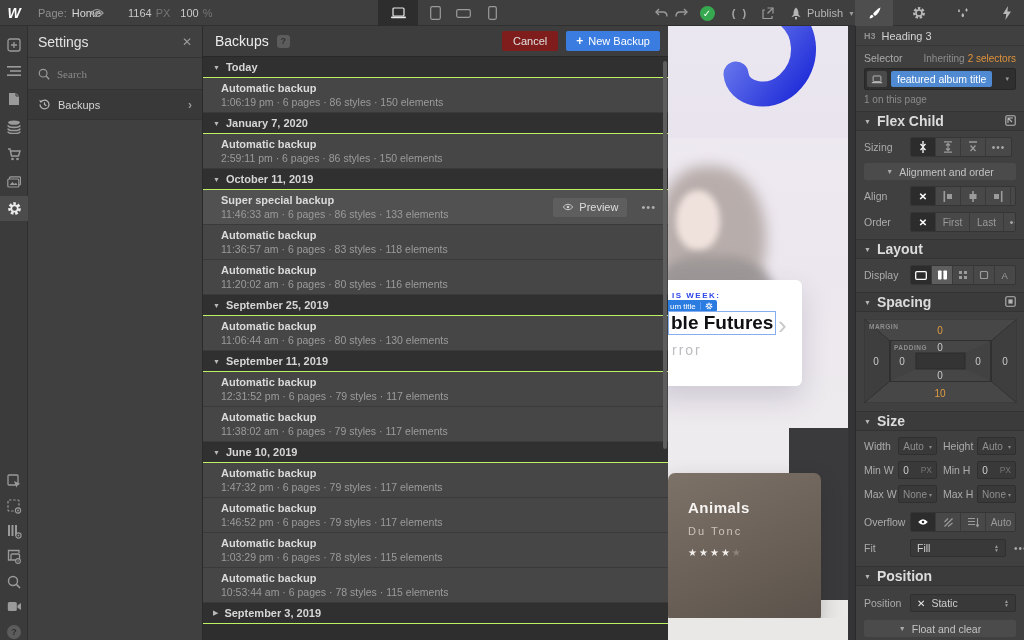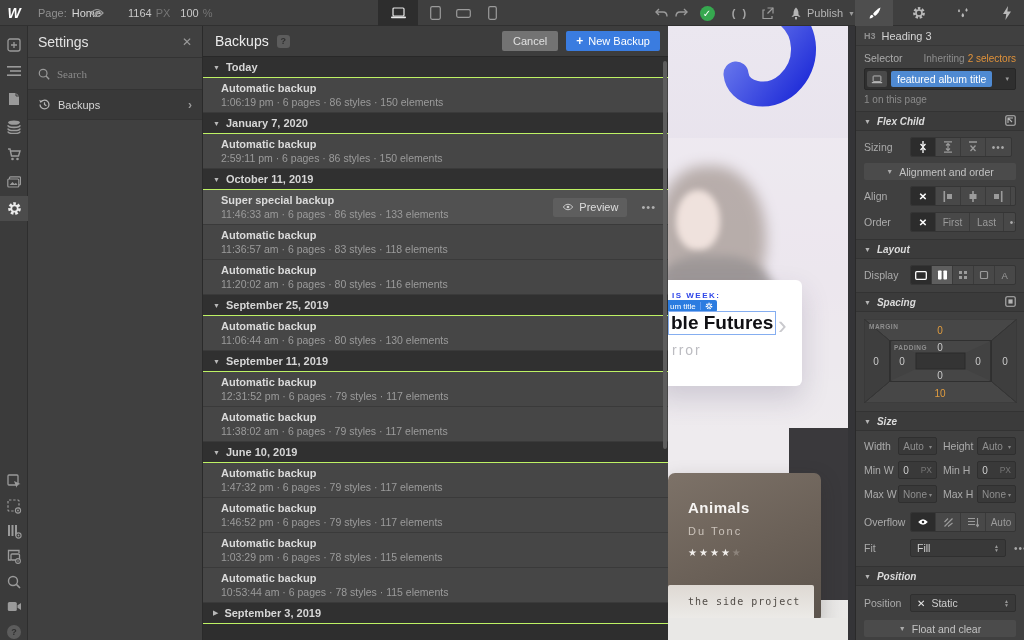--- a/index.html
+++ b/index.html
@@ -54,21 +54,21 @@
 
   
   .backups-panel { position:absolute; left:203px; top:26px; width:465px; height:614px; background:#2e2e2e;
                    z-index:30; display:flex; flex-direction:column; }
   .bk-header { height:31px; background:#3d3d3d; display:flex; align-items:center; padding:0 8px 0 12px;
                gap:8px; border-bottom:1px solid #282828; }
   .bk-title { font-size:14px; color:#ececec; }
   .q-circle { width:13px; height:13px; border-radius:3px; background:#5c5c5c; color:#2f2f2f; font-size:9px;
               font-weight:bold; display:flex; align-items:center; justify-content:center; }
   .bk-header .spacer { flex:1; }
-  .btn-cancel { background:#737373; color:#e0e0e0; font-size:11px; border-radius:2px; height:20px;
+  .btn-cancel { background:#7f1d1d; color:#e0e0e0; font-size:11px; border-radius:2px; height:20px;
                 display:flex; align-items:center; padding:0 11px; }
   .btn-new { background:#3a7ce0; color:#fff; font-size:11px; border-radius:2px; height:20px;
              display:flex; align-items:center; gap:5px; padding:0 10px; }
   .btn-new .plus { font-size:12px; font-weight:bold; }
   .bk-list { position:relative; flex:1; overflow:hidden; }
   .bk-group { height:21px; background:#303030; display:flex; align-items:center; gap:6px; padding:0 10px;
               border-bottom:1px solid #bef264; }
   .bk-group .tri { font-size:7px; color:#b8b8b8; }
   .bk-group .gdate { font-size:11px; font-weight:bold; color:#d6d6d6; }
   .bk-row { height:35px; background:#464646; border-bottom:1px solid #3a3a3a; display:flex; align-items:center;
@@ -135,21 +135,21 @@
   .sel-chip { width:20px; height:16px; background:#4a4a4a; border-radius:2px; display:flex; align-items:center;
               justify-content:center; color:#b5b5b5; }
   .sel-pill { background:#4f8ad2; color:#fff; font-size:10.5px; height:16px; display:flex; align-items:center;
               padding:0 6px; border-radius:2px; }
   .sel-input .caret { margin-left:auto; margin-right:4px; }
   .onpage { padding:4px 8px 6px; color:#8b8b8b; font-size:10px; }
 
   .sec-h { height:20px; background:#3b3b3b; border-top:1px solid #333; border-bottom:1px solid #333;
            display:flex; align-items:center; gap:6px; padding:0 8px; }
   .sec-h .tri { font-size:7px; color:#b5b5b5; }
-  .sec-h .t { font-size:10px; font-weight:bold; color:#dcdcdc; flex:1;font-style:italic; }
+  .sec-h .t { font-size:14px; font-weight:bold; color:#dcdcdc; flex:1; }
   .sec-h .hic { color:#b5b5b5; }
 
   .prow { display:flex; align-items:center; margin:6px 8px 0; gap:4px; }
   .plabel { font-size:10.5px; color:#ababab; width:42px; flex-shrink:0; }
   .seg { display:flex; background:#484848; border:1px solid #353535; border-radius:2px; overflow:hidden; }
   .sbtn { min-width:25px; height:18px; display:flex; align-items:center; justify-content:center;
           color:#9b9b9b; font-size:10px; border-right:1px solid #3a3a3a; padding:0 4px; }
   .sbtn:last-child { border-right:none; }
   .sbtn.active { background:#2c2c2c; color:#fff; }
   .sbtn.sel { background:#5e5e5e; color:#fff; }
@@ -555,23 +555,20 @@
         </span>
       </div>
       <div class="hc-head">ble Futures</div>
       <div class="hc-sub">rror</div>
       <div class="hc-chev">›</div>
     </div>
     <div class="album-card">
       <div class="ac-title">Animals</div>
       <div class="ac-artist">Du  Tonc</div>
       <div class="ac-stars"><span>★★★★</span><span class="dim">★</span></div>
-    </div>
-    <div class="side-card">
-      <span>the side project</span>
     </div>
     <div class="cv-bottom"></div>
     <div class="cv-rightstrip"></div>
   </div>
 
   <div class="style-panel">
     <div class="bc-row">
       <span class="bc-tag">H3</span>
       <span class="bc-lbl">Heading 3</span>
     </div>

